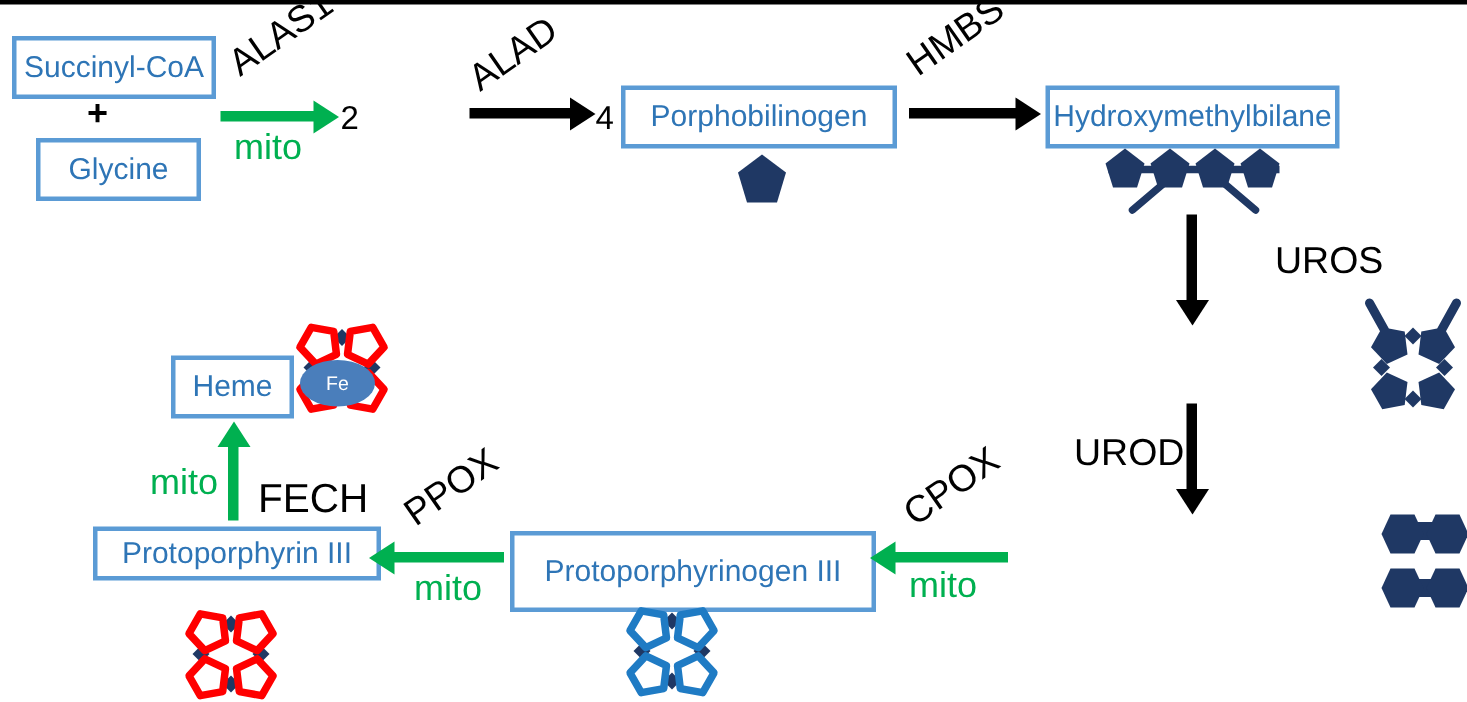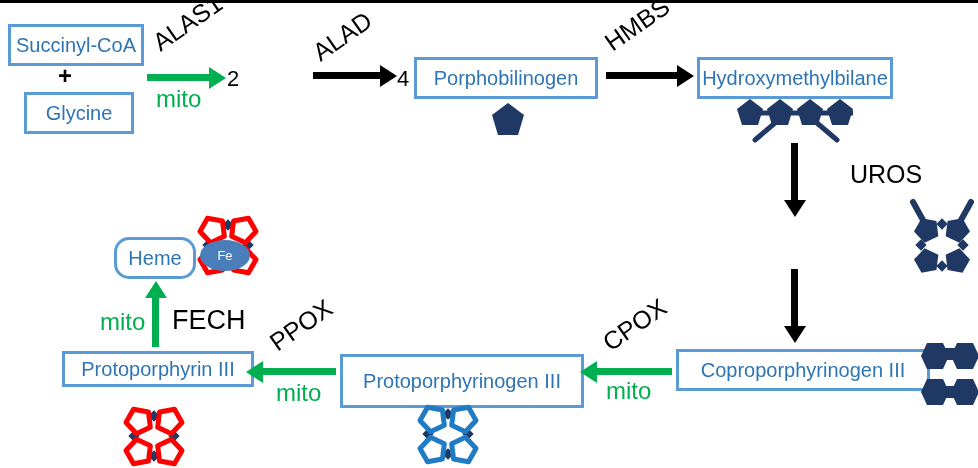--- a/index.html
+++ b/index.html
@@ -72,44 +72,44 @@
   <div class="node" style="left:24px;top:92px;width:110px;height:42px;">Glycine</div>
 
   <div class="coeff" style="left:227px;top:66px;">2</div>
 
   <div class="coeff" style="left:397px;top:66px;">4</div>
   <div class="node" style="left:414px;top:57px;width:184px;height:42px;">Porphobilinogen</div>
 
   <div class="node" style="left:697px;top:57px;width:196px;height:42px;">Hydroxymethylbilane</div>
 
 
-  <div class="node" style="left:676px;top:349px;width:254px;height:42px;">Coproporphyrinogen III</div>
 
   <div class="node" style="left:340px;top:354px;width:244px;height:54px;">Protoporphyrinogen III</div>
 
   <div class="node" style="left:62px;top:351px;width:192px;height:36px;">Protoporphyrin III</div>
 
-  <div class="node" style="left:114px;top:237px;width:82px;height:42px;border-radius:15px;">Heme</div>
+  <div class="node" style="left:114px;top:237px;width:82px;height:42px;">Heme</div>
 
   <div class="arrow-h a-green head-right" style="left:147px;top:74px;width:63px;"></div>
   <div class="arrow-h a-black head-right" style="left:313px;top:72px;width:68px;"></div>
   <div class="arrow-h a-black head-right" style="left:606px;top:72px;width:72px;"></div>
   <div class="arrow-v a-black head-down" style="left:791px;top:143px;height:58px;"></div>
   <div class="arrow-v a-black head-down" style="left:791px;top:269px;height:58px;"></div>
   <div class="arrow-h a-green head-left" style="left:596px;top:368px;width:76px;"></div>
   <div class="arrow-h a-green head-left" style="left:262px;top:368px;width:74px;"></div>
   <div class="arrow-v a-green head-up" style="left:152px;top:297px;height:50px;"></div>
 
   <div class="enz rot" style="left:164px;top:28px;">ALAS1</div>
   <div class="enz rot" style="left:324px;top:38px;">ALAD</div>
   <div class="enz rot" style="left:616px;top:28px;">HMBS</div>
   <div class="enz" style="left:814px;top:160px;margin-left:36px;">UROS</div>
+  <div class="enz" style="left:716px;top:288px;">UROD</div>
   <div class="enz rot" style="left:614px;top:328px;">CPOX</div>
   <div class="enz rot" style="left:281px;top:328px;">PPOX</div>
-  <div class="enz" style="left:172px;top:305px;font-size:27px;">FECH</div>
+  <div class="enz" style="left:172px;top:317px;font-size:27px;">FECH</div>
 
   <div class="mito" style="left:156px;top:85px;">mito</div>
   <div class="mito" style="left:606px;top:377px;">mito</div>
   <div class="mito" style="left:276px;top:379px;">mito</div>
   <div class="mito" style="left:100px;top:308px;">mito</div>
 
   <svg class="shape" style="left:490px;top:100px;" width="36" height="38" viewBox="0 0 36 38">
     <polygon points="18,3 34,15 28,35 8,35 2,15" fill="#1F3864"></polygon>
   </svg>
 

